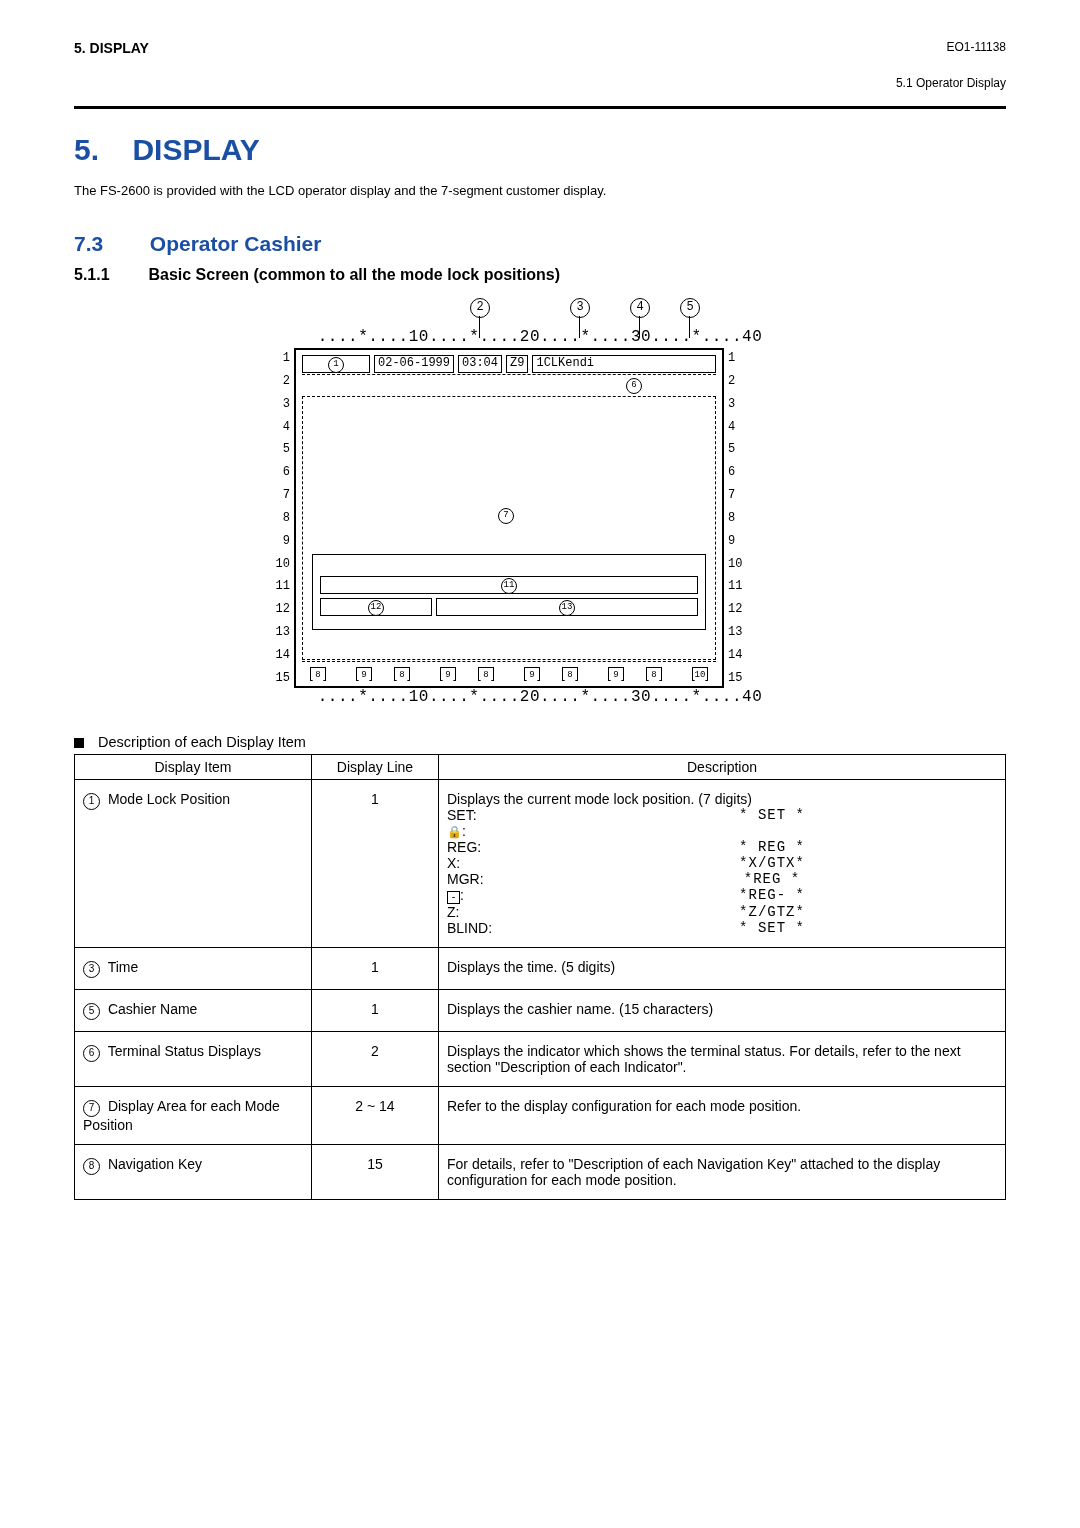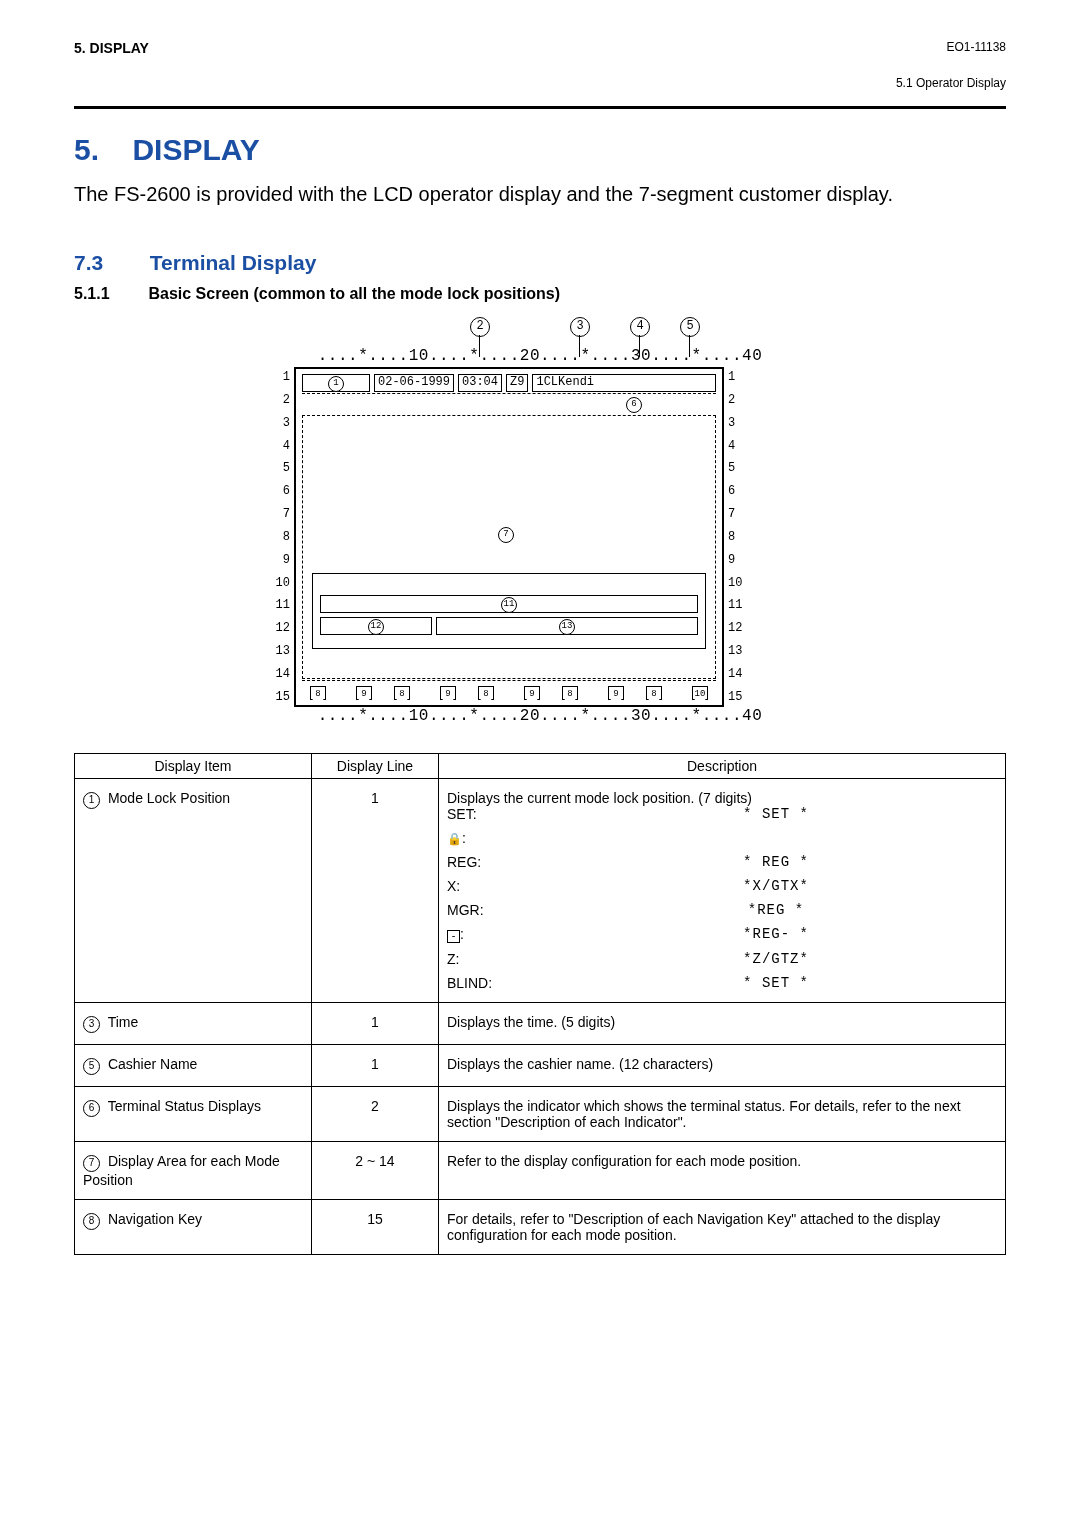--- a/index.html
+++ b/index.html
@@ -38,22 +38,22 @@
     border-top: 3px solid #000;
     margin: 16px 0 24px 0;
   }
   h1.chapter {
     color: #1b4fa3;
     font-size: 30px;
     font-weight: bold;
     margin: 12px 0 16px 0;
   }
   .intro {
-    font-size: 20px;
-    margin: 0 0 45px 0;
+    font-size: 13px;
+    margin: 0 0 34px 0;
   }
   h2.section {
     color: #1b4fa3;
     font-size: 21px;
     font-weight: bold;
     margin: 0 0 10px 0;
   }
   h2.section .secnum { display:inline-block; width: 70px; }
   h3.subsection {
     font-size: 16px;
@@ -184,21 +184,21 @@
   }
   table.items td.lines { text-align: center; }
   .itemnum {
     display: inline-block;
     width: 15px; height: 15px; line-height: 14px;
     border: 1px solid #000; border-radius: 50%;
     font-size: 10px; text-align: center;
     margin-right: 4px;
   }
   .mono { font-family: "Courier New", monospace; letter-spacing: 1px; text-align: center; }
-  .modegrid { display: grid; grid-template-columns: 100px auto; row-gap: 0; column-gap: 0; gap: 8px; }
+  .modegrid { display: grid; grid-template-columns: 100px auto; row-gap: 0; column-gap: 0; }
   .modegrid .label {}
   .footer {
     position: absolute;
     bottom: 34px;
     left: 0; right: 0;
     text-align: center;
     font-size: 14px;
   }
   .lockglyph { font-size: 12px; }
   .minusbox {
@@ -222,21 +222,21 @@
 
   <h1 class="chapter">
     <span>5.</span>&nbsp;&nbsp;&nbsp;
     <span>DISPLAY</span>
   </h1>
 
   <p class="intro">The FS-2600 is provided with the LCD operator display and the 7-segment customer display.</p>
 
   <h2 class="section">
     <span class="secnum">7.3</span>
-    <span>Terminal Display</span>
+    <span>Operator Cashier</span>
   </h2>
 
   <h3 class="subsection">
     <span class="subnum">5.1.1</span>
     <span>Basic Screen (common to all the mode lock positions)</span>
   </h3>
 
   <div class="diagram">
 
     <div class="callout-top">
@@ -336,20 +336,24 @@
         <span>14</span>
         <span>15</span>
       </div>
     </div>
 
     <div class="ruler">
       <span>....*....</span><span>10</span><span>....*....</span><span>20</span><span>....*....</span><span>30</span><span>....*....</span><span>40</span>
     </div>
   </div>
 
+  <div class="desc-lead">
+    <span class="sq"></span>
+    <span>Description of each Display Item</span>
+  </div>
 
   <table class="items">
     <thead>
       <tr>
         <th style="width:220px">Display Item</th>
         <th style="width:110px">Display Line</th>
         <th>Description</th>
       </tr>
     </thead>
     <tbody>
@@ -391,21 +395,21 @@
       </tr>
 
       <tr>
         <td><span class="itemnum">3</span> <span>Time</span></td>
         <td class="lines">1</td>
         <td>Displays the time. (5 digits)</td>
       </tr>
       <tr>
         <td><span class="itemnum">5</span> <span>Cashier Name</span></td>
         <td class="lines">1</td>
-        <td>Displays the cashier name. (12 characters)</td>
+        <td>Displays the cashier name. (15 characters)</td>
       </tr>
       <tr>
         <td><span class="itemnum">6</span> <span>Terminal Status Displays</span></td>
         <td class="lines">2</td>
         <td>Displays the indicator which shows the terminal status. For details, refer to the next section "Description of each Indicator".</td>
       </tr>
       <tr>
         <td><span class="itemnum">7</span> <span>Display Area for each Mode Position</span></td>
         <td class="lines">2 ~ 14</td>
         <td>Refer to the display configuration for each mode position.</td>

